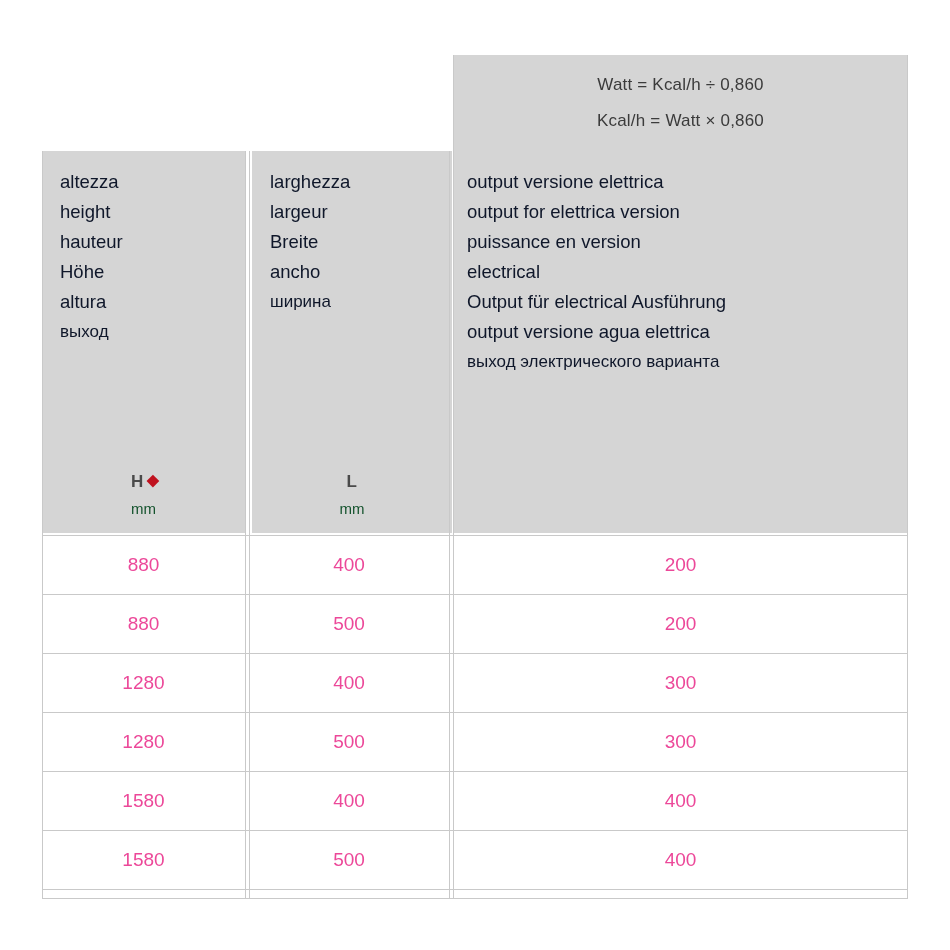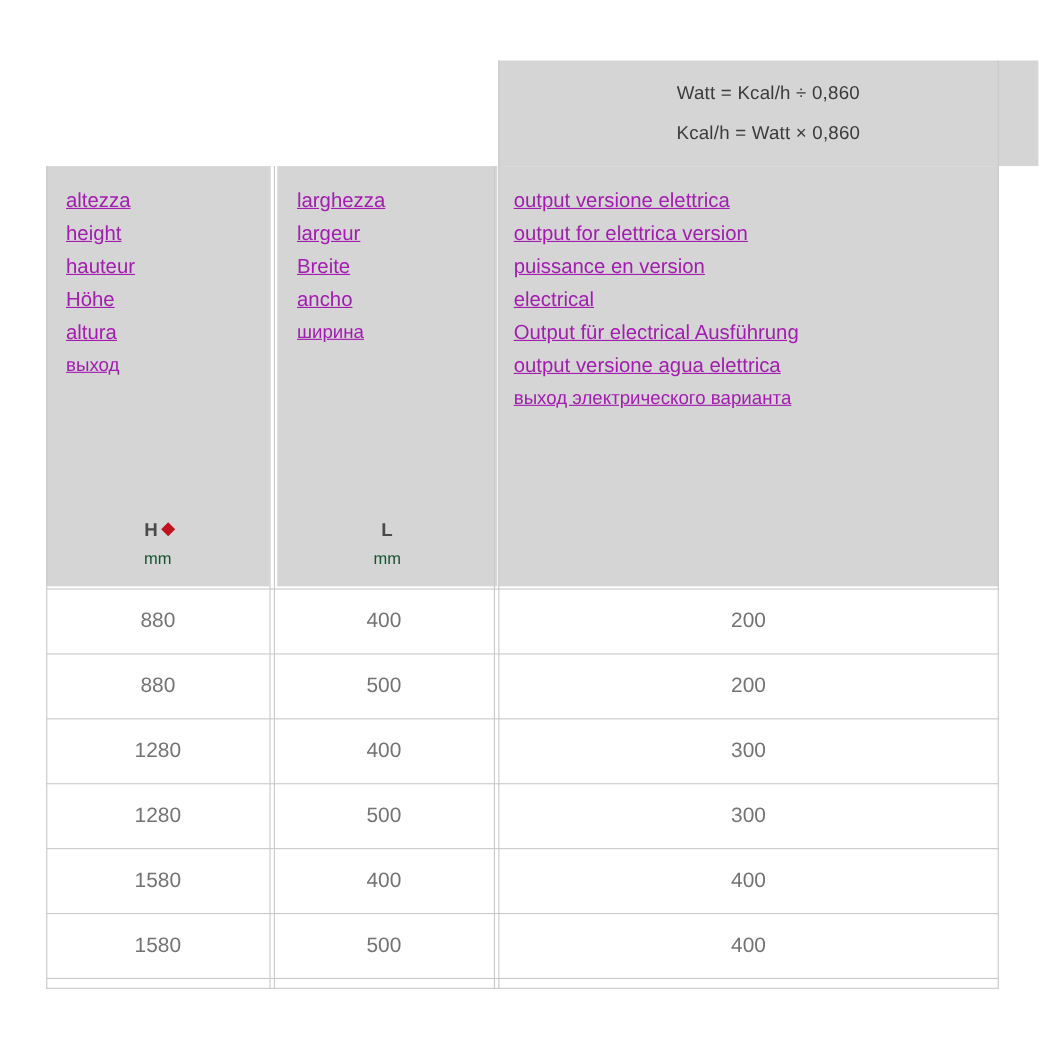--- a/index.html
+++ b/index.html
@@ -22,21 +22,21 @@
     width: 950px;
     height: 950px;
     background: #ffffff;
   }
 
   
   .formula-band {
     position: absolute;
     left: 453px;
     top: 55px;
-    width: 491px;
+    width: 455px;
     height: 96px;
     background: #d5d5d5;
     box-sizing: border-box;
     display: flex;
     flex-direction: column;
     align-items: center;
     justify-content: center;
     gap: 16px;
   }
   .formula-line {
@@ -68,23 +68,22 @@
   .hcell .labels {
     position: absolute;
     left: 18px;
     top: 16px;
     right: 10px;
   }
   .hcell-o .labels { left: 14px; }
   .labels div {
     font-size: 18.5px;
     line-height: 30px;
-    color: #a21caf;
+    color: #0f172a;
     white-space: nowrap;
-    text-decoration: underline;
   }
   .labels div.ru {
     font-size: 17px;
   }
 
   .symbol-wrap {
     position: absolute;
     bottom: 16px;
     left: 0;
     width: 100%;
@@ -124,21 +123,21 @@
     border-bottom: 1px solid #c9c9c9;
   }
   .row:first-child { border-top: 1px solid #c9c9c9; }
   .cell {
     position: absolute;
     top: 0;
     height: 58px;
     line-height: 58px;
     text-align: center;
     font-size: 19px;
-    color: #737373;
+    color: #ec4899;
   }
   .c-h { left: 0px;   width: 203px; }
   .c-l { left: 207px; width: 200px; }
   .c-o { left: 411px; width: 455px; }
 
   
   .vrule {
     position: absolute;
     width: 1px;
     background: #c9c9c9;

